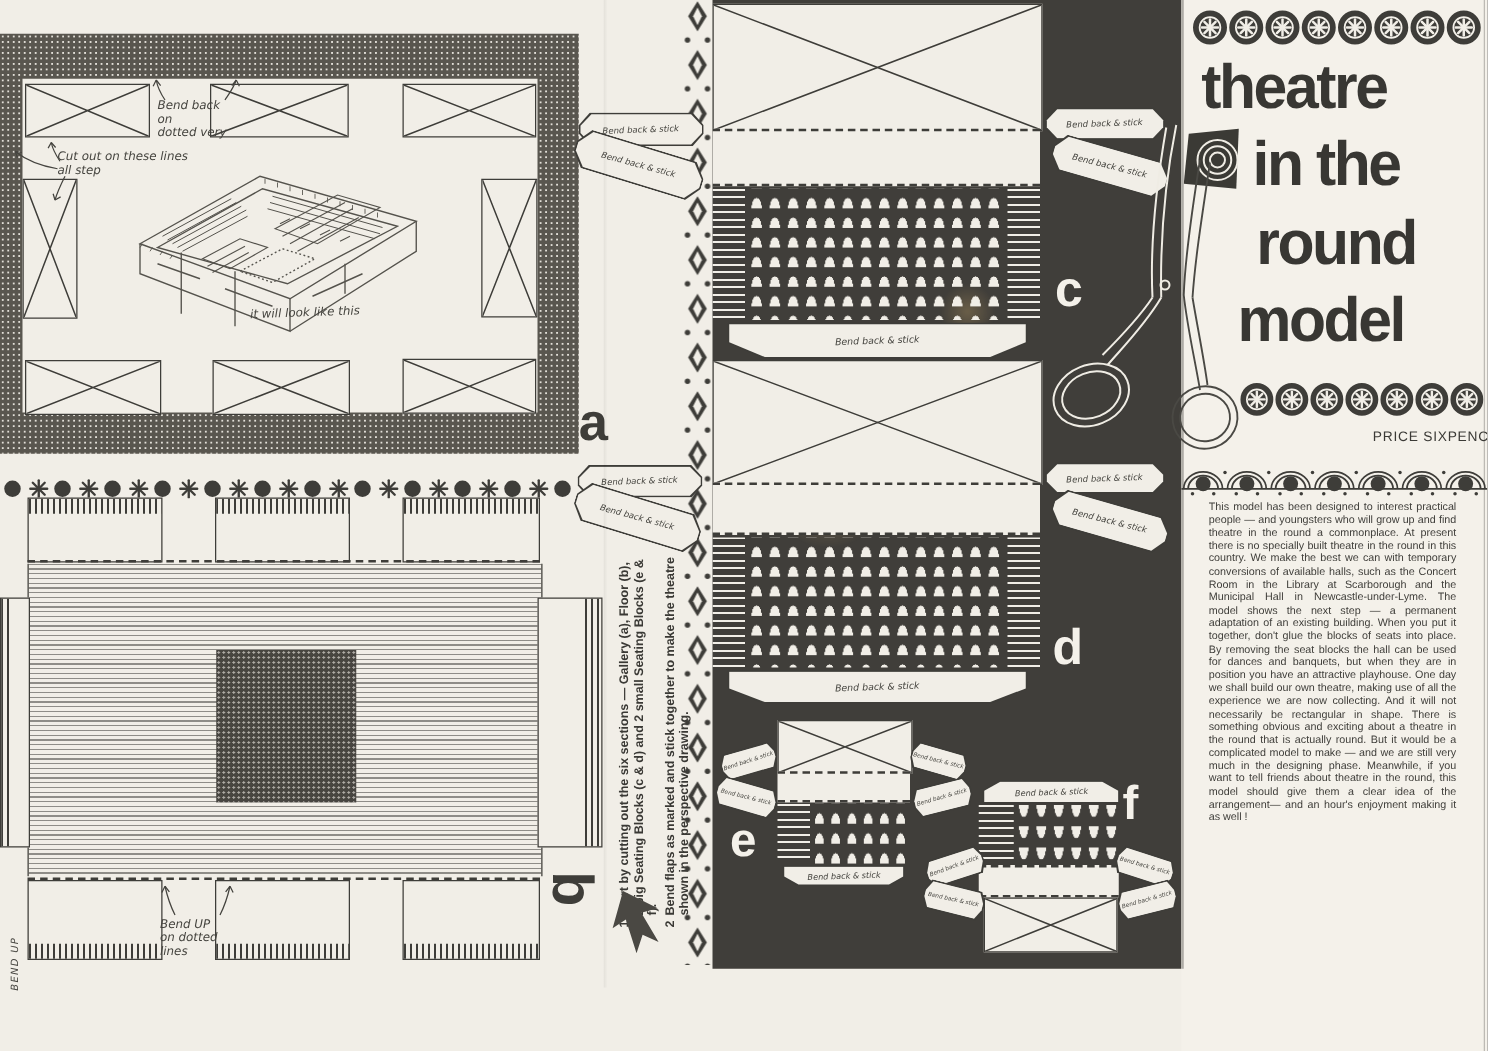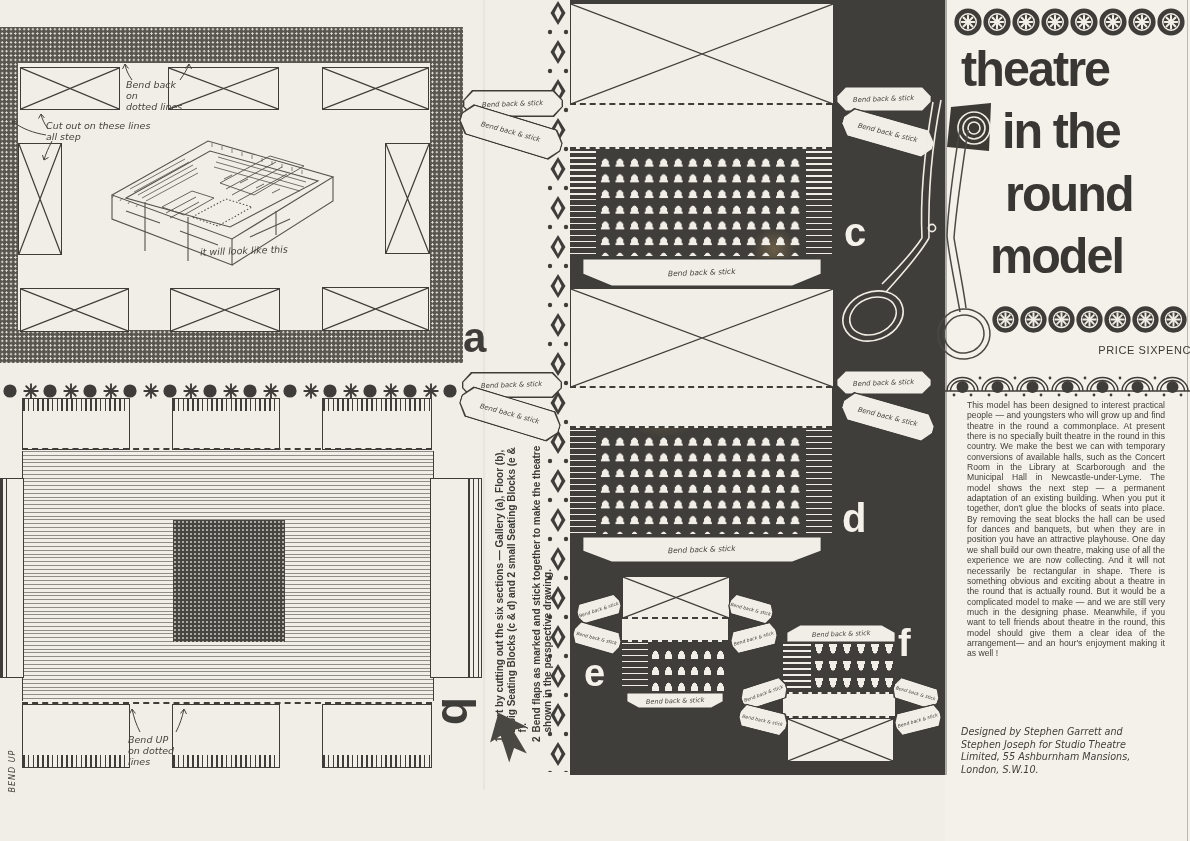--- a/index.html
+++ b/index.html
@@ -170,21 +170,21 @@
         <path d="M92 98 l34-18 l26 8 l-34 19 z" stroke-dasharray="1.5 2"></path>
         <g stroke-width=".7">
           <path d="M14 76 l-2 3 M22 79 l-2 3 M30 82 l-2 3 M38 85 l-2 3"></path>
           <path d="M112 24 l0 4 M122 27 l0 4 M132 30 l0 4 M142 33 l0 4 M152 36 l0 4 M162 39 l0 4 M172 42 l0 4 M182 45 l0 4 M192 48 l0 4 M202 51 l0 4"></path>
         </g>
       </g>
     </svg>
 
     <div class="abs hw hw-note" style="left:126px;top:52px;width:70px;">Bend back
 on
-dotted lines</div>
+dotted very</div>
     <svg class="abs" style="left:118px;top:33px;width:80px;height:22px;" viewBox="0 0 80 22">
       <g fill="none" stroke="#45443f" stroke-width="1">
         <path d="M14 20 C10 14 8 10 7 4"></path>
           <path d="M7 4 l-2.5 5 M7 4 l3.5 4.5"></path>
         <path d="M62 20 C66 14 69 10 71 4"></path>
           <path d="M71 4 l-3.5 4.5 M71 4 l2.5 5"></path>
       </g>
     </svg>
 
     <div class="abs hw hw-note" style="left:46px;top:93px;width:130px;">Cut out on these lines
@@ -557,21 +557,20 @@
           <circle cx="166" cy="35" r="1.4"></circle>
           <circle cx="184" cy="35" r="1.4"></circle>
           <circle cx="201" cy="35" r="1.4"></circle>
         <circle cx="219" cy="35" r="1.4"></circle>
           <circle cx="236" cy="35" r="1.4"></circle>
       </g>
     </svg>
 
     <div class="abs" style="left:22px;top:400px;width:198px;font-size:8.6px;line-height:10.35px;text-align:justify;color:#3f3e3a;">This model has been designed to interest practical people — and youngsters who will grow up and find theatre in the round a commonplace.  At present there is no specially built theatre in the round in this country.   We make the best we can with temporary conversions of available halls, such as the Concert Room in the Library at Scarborough and the Municipal Hall in Newcastle-under-Lyme. The model shows the next step — a permanent adaptation of an existing building.   When you put it together, don't glue the blocks of seats into place. By removing the seat blocks the hall can be used for dances and banquets, but when they are in position you have an attractive playhouse.   One day we shall build our own theatre, making use of all the experience we are now collecting. And it will not necessarily be rectangular in shape.   There is something obvious and exciting about a theatre in the round that is actually round.   But it would be a complicated model to make — and we are still very much in the designing phase.  Meanwhile, if you want to tell friends about theatre in the round, this model should give them a clear idea of the arrangement— and an hour's enjoyment making it as well !</div>
 
-    <div class="abs hw" style="left:16px;top:726px;width:202px;font-size:9.6px;line-height:12.5px;color:#3f3e3a;">Designed by Stephen Garrett and Stephen Joseph for Studio Theatre Limited, 55 Ashburnham Mansions, London, S.W.10.</div>
   </div>
 
   <div class="abs flap hex" style="left:463px;top:90px;width:100px;height:27px;">
     <div class="in hex">
         <span class="hw hw-flap" style="font-size:6.8px;">Bend back &amp; stick</span>
       </div>
   </div>
   <div class="abs flap hex" style="left:458px;top:116px;width:106px;height:32px;transform:rotate(17deg);">
     <div class="in hex">
         <span class="hw hw-flap" style="font-size:6.8px;">Bend back &amp; stick</span>

